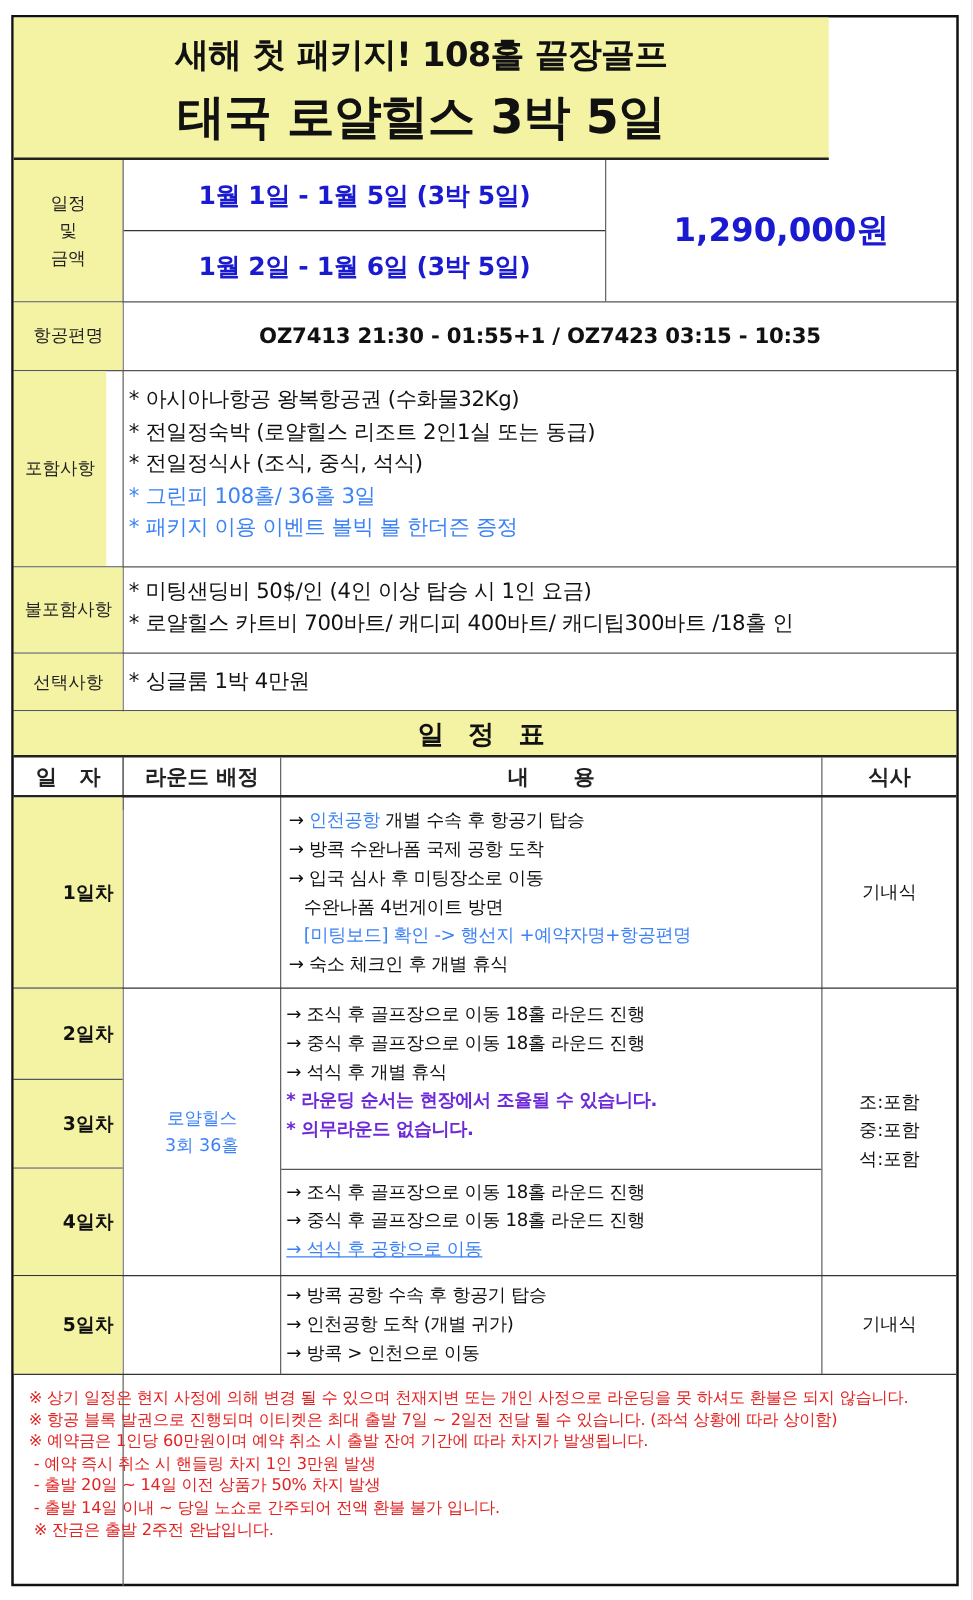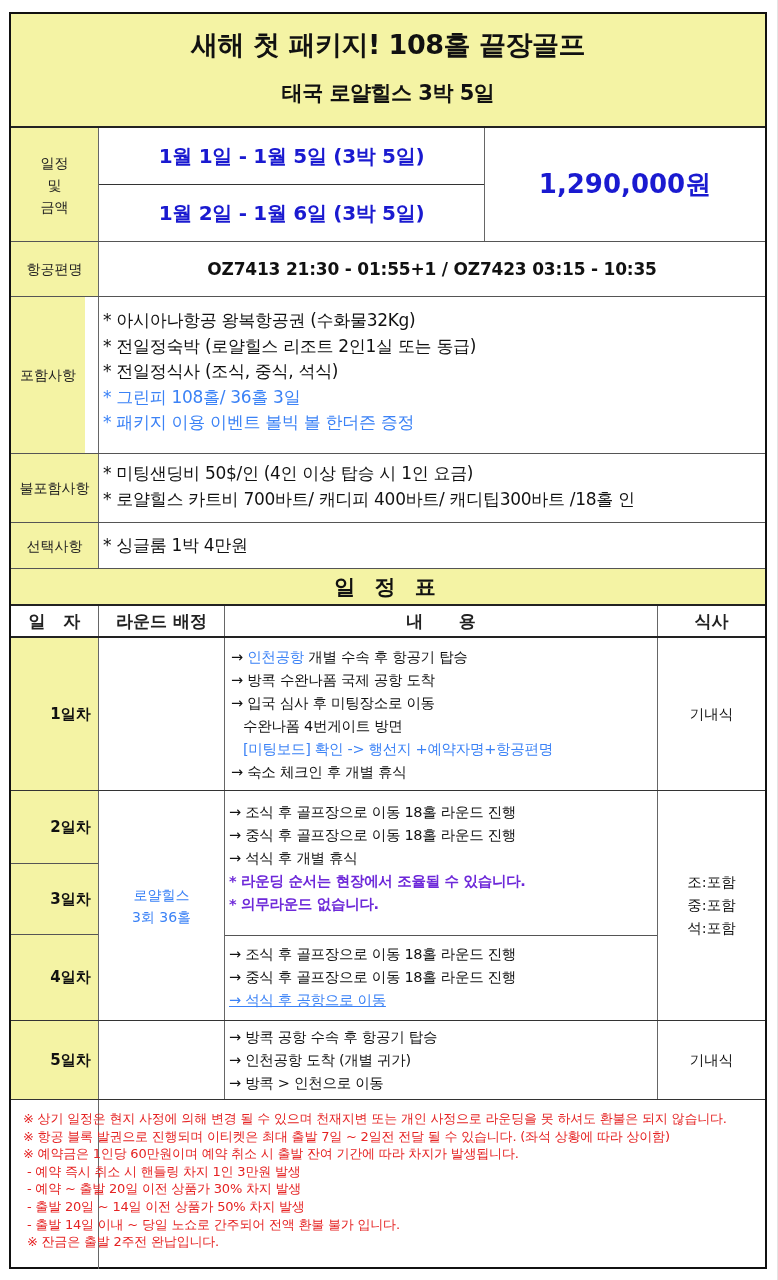--- a/index.html
+++ b/index.html
@@ -10,23 +10,23 @@
       position: absolute; left: 9px; top: 12px; width: 758px; height: 1257px;
       border: 2px solid #111; background: #fff;
     }
     .yellow { background: #f4f3a4; }
     .cell { position: absolute; display: flex; align-items: center; justify-content: center; text-align: center; }
     .hline { position: absolute; height: 0; border-top: 1.5px solid #555; }
     .vline { position: absolute; width: 0; border-left: 1.5px solid #666; }
     .hline.dark { border-top: 2px solid #222; }
 
     
-    .title-box { left: 0; top: 0; width: 754px; height: 114px; flex-direction: column; border-bottom: 2px solid #222; }
+    .title-box { left: 0; top: 0; width: 652px; height: 114px; flex-direction: column; border-bottom: 2px solid #222; }
     .title-line1 { font-size: 27px; font-weight: bold; letter-spacing: -0.5px; line-height: 46px; }
-    .title-line2 { font-size: 21px; font-weight: bold; letter-spacing: -0.5px; line-height: 50px; }
+    .title-line2 { font-size: 38px; font-weight: bold; letter-spacing: -0.5px; line-height: 50px; }
 
     .label { font-size: 14px; color: #222; line-height: 22px; }
     .blue { color: #3b82f6; }
     .red { color: #6d28d9; font-weight: bold; }
 
     .date-text { font-size: 20px; font-weight: bold; color: #1a1ad0; letter-spacing: -0.3px; }
     .price-text { font-size: 26px; font-weight: bold; color: #1a1ad0; }
     .flight-text { font-size: 17px; font-weight: bold; letter-spacing: -0.2px; }
 
     .list { position: absolute; font-size: 17px; line-height: 25.5px; letter-spacing: -0.3px; }
@@ -158,18 +158,17 @@
     <div>→ 방콕 &gt; 인천으로 이동</div>
   </div>
   <div class="cell meal" style="left:647px;top:1007px;width:107px;height:78px;">기내식</div>
   <div class="hline" style="left:0;top:1085px;width:754px;border-top-color:#333;"></div>
 
   <div class="notes">
     <div>※ 상기 일정은 현지 사정에 의해 변경 될 수 있으며 천재지변 또는 개인 사정으로 라운딩을 못 하셔도 환불은 되지 않습니다.</div>
     <div>※ 항공 블록 발권으로 진행되며 이티켓은 최대 출발 7일 ~ 2일전 전달 될 수 있습니다. (좌석 상황에 따라 상이함)</div>
     <div>※ 예약금은 1인당 60만원이며 예약 취소 시 출발 잔여 기간에 따라 차지가 발생됩니다.</div>
     <div style="white-space:pre;"> - 예약 즉시 취소 시 핸들링 차지 1인 3만원 발생</div>
-    <div style="white-space:pre;"> - 예약 ~ 출발 20일 이전 상품가 30% 차지 발생</div>
     <div style="white-space:pre;"> - 출발 20일 ~ 14일 이전 상품가 50% 차지 발생</div>
     <div style="white-space:pre;"> - 출발 14일 이내 ~ 당일 노쇼로 간주되어 전액 환불 불가 입니다.</div>
     <div style="white-space:pre;"> ※ 잔금은 출발 2주전 완납입니다.</div>
   </div>
 </div>
 
 </body></html>

